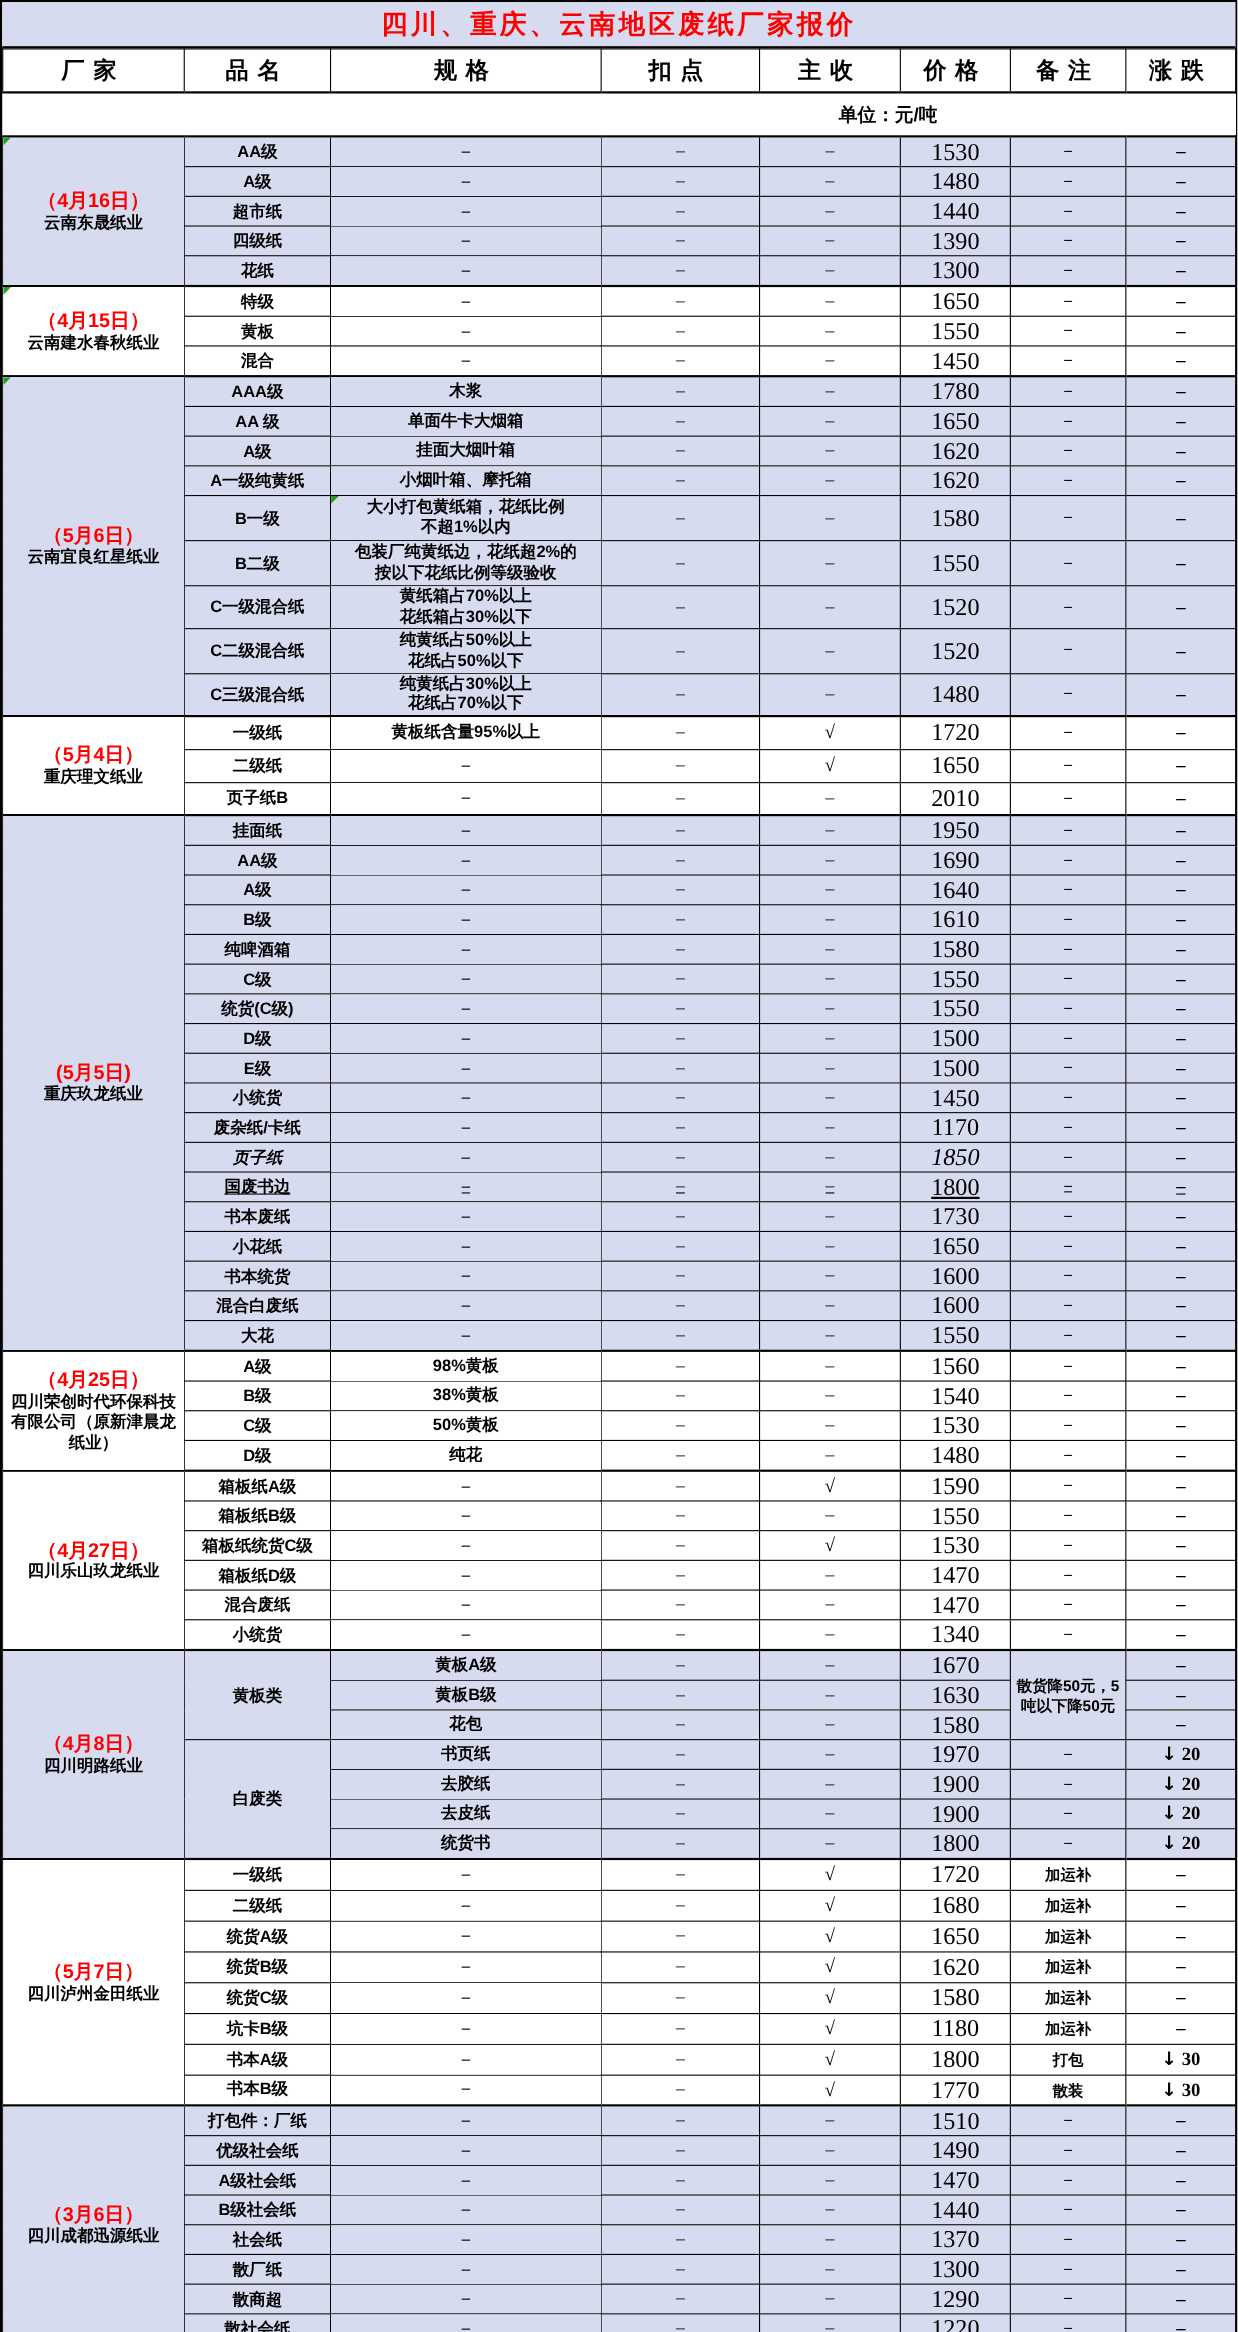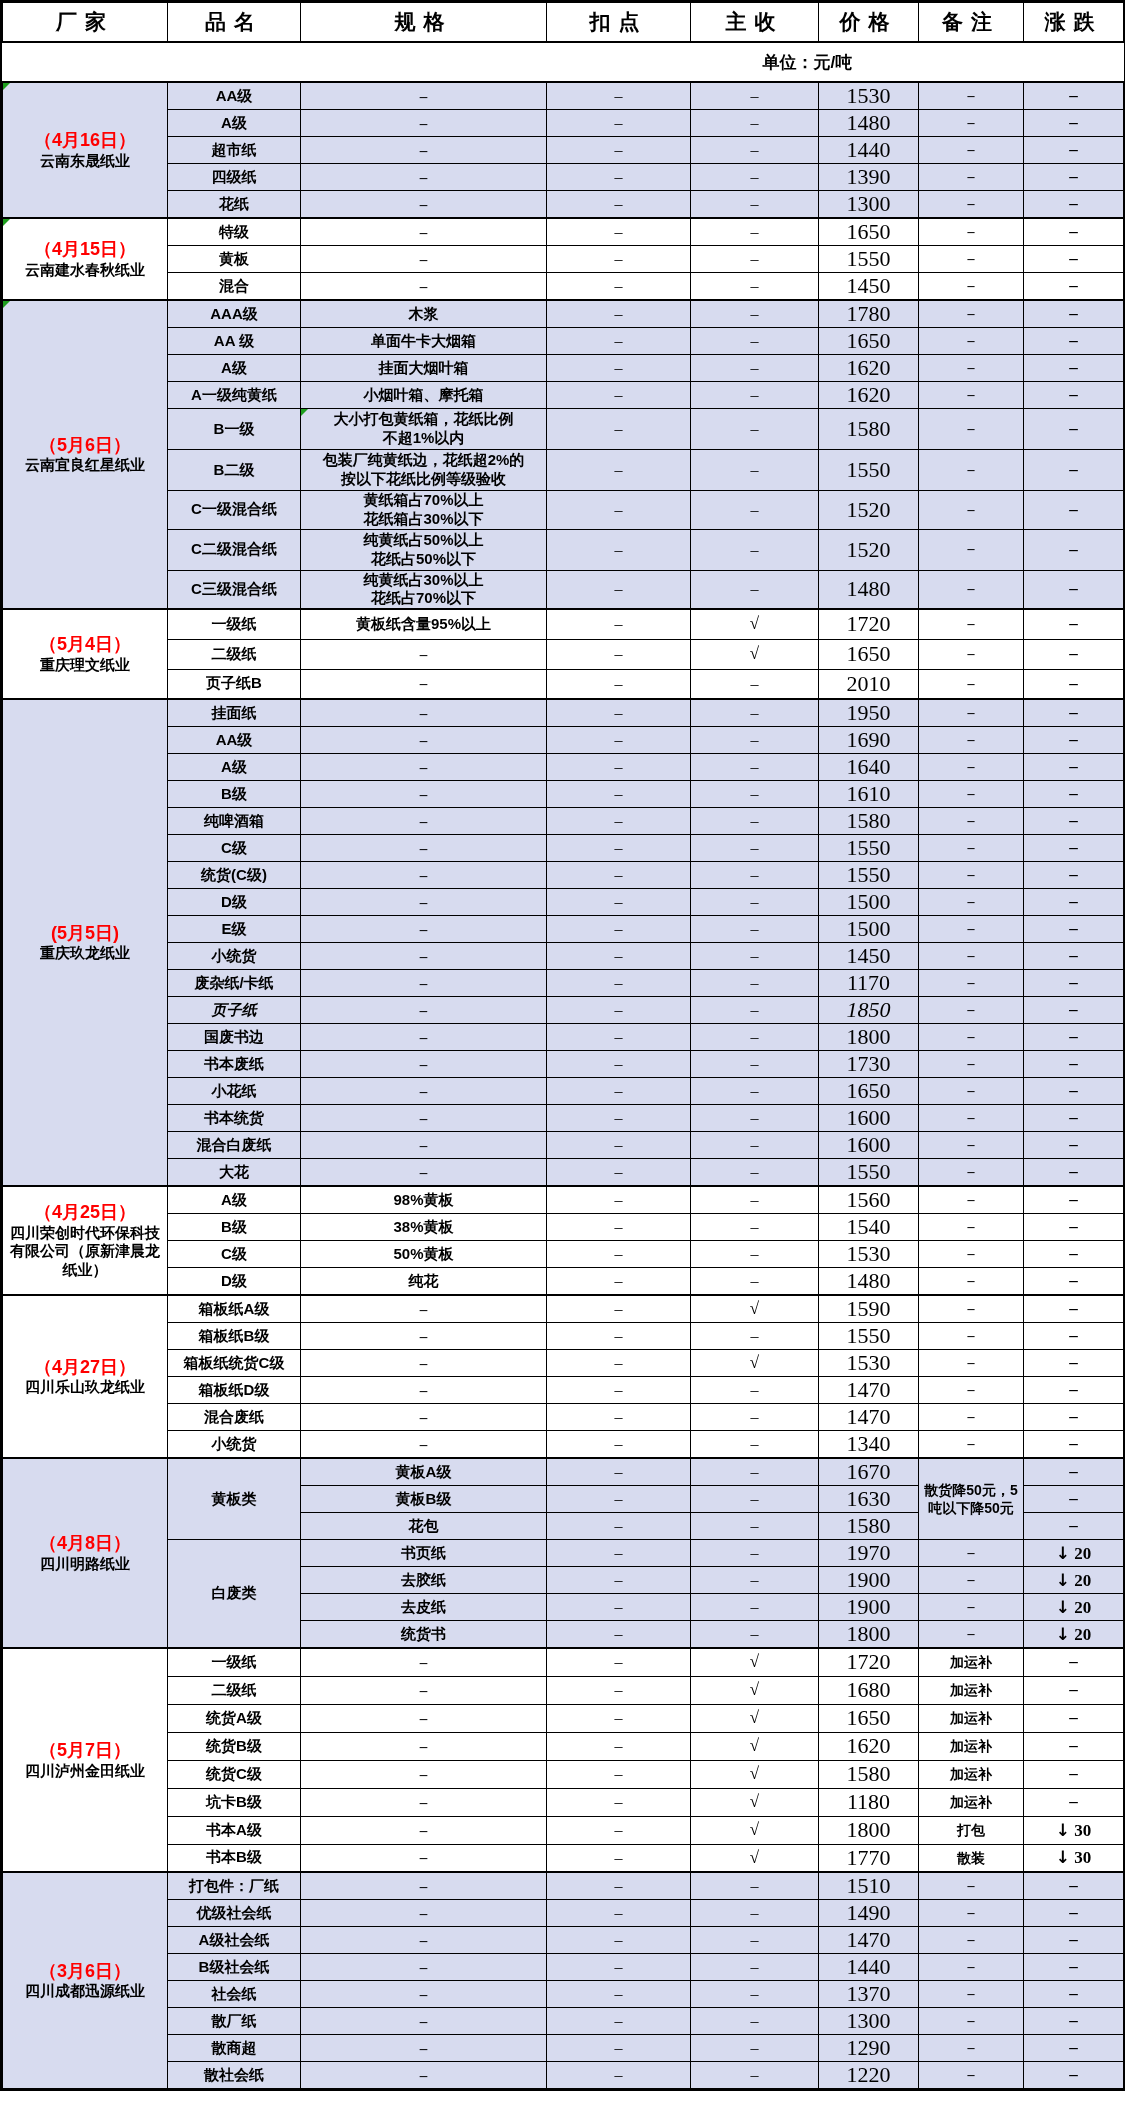--- a/index.html
+++ b/index.html
@@ -44,20 +44,23 @@
   td.change-cell .arrow{font-family:"DejaVu Sans",sans-serif;font-weight:bold;}
   .gm::before{
     content:"";position:absolute;left:0;top:0;width:0;height:0;
     border-top:7px solid #1e9e1e;border-right:7px solid transparent;
   }
 </style>
 </head>
 <body>
 
 <div class="sheet">
+  <div class="title-bar">
+    <span class="t">四川、重庆、云南地区废纸厂家报价</span>
+  </div>
   <table>
     <colgroup>
       <col class="c-factory">
         <col class="c-name">
         <col class="c-spec">
         <col class="c-deduct">
       <col class="c-main">
         <col class="c-price">
         <col class="c-note">
         <col class="c-change">
@@ -386,21 +389,21 @@
         </tr>
         <tr class="lav" style="height: 26px; font-style: italic;">
           <td class="name-cell">页子纸</td>
           <td class="spec-cell dash">–</td>
           <td class="deduct-cell dash">–</td>
           <td class="main-cell">–</td>
           <td class="price-cell">1850</td>
           <td class="note-cell dash">–</td>
           <td class="change-cell dash">–</td>
         </tr>
-        <tr class="lav" style="height: 26px;">
+        <tr class="lav" style="height: 26px; text-decoration: underline;">
           <td class="name-cell">国废书边</td>
           <td class="spec-cell dash">–</td>
           <td class="deduct-cell dash">–</td>
           <td class="main-cell">–</td>
           <td class="price-cell">1800</td>
           <td class="note-cell dash">–</td>
           <td class="change-cell dash">–</td>
         </tr>
         <tr class="lav" style="height: 26px;">
           <td class="name-cell">书本废纸</td>

